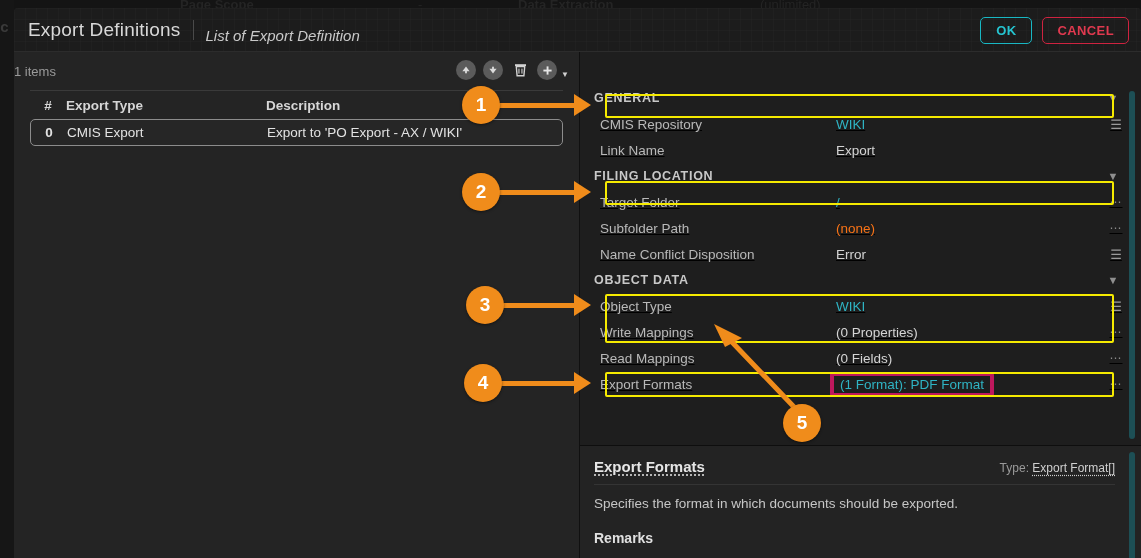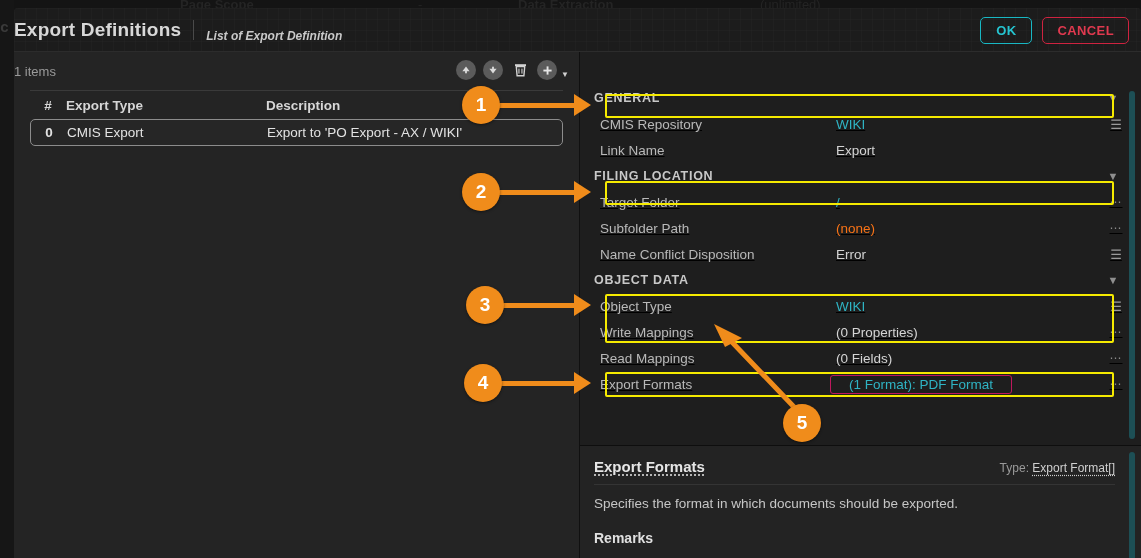--- a/index.html
+++ b/index.html
@@ -60,31 +60,32 @@
   #titlebar::before {
     content: ""; position: absolute; inset: 0;
     background-image:
       linear-gradient(to right, rgba(255,255,255,.016) 1px, transparent 1px),
       linear-gradient(to bottom, rgba(255,255,255,.016) 1px, transparent 1px);
     background-size: 11px 11px;
     pointer-events: none;
   }
   #dlg-title {
     position: relative;
-    font-size: 19px; font-weight: 700; color: #d8d8d8;
+    margin-left: 14px;
+    font-size: 19px; font-weight: 400; color: #d8d8d8;
     letter-spacing: .2px;
   }
   #title-sep {
     position: relative;
     margin: 0 12px;
     width: 1px; height: 20px; background: #4a4a4a;
   }
   #dlg-subtitle {
     position: relative;
-    font-size: 12px; font-style: italic; font-weight: 700; color: #c9c9c9; margin-top: 12px;
+    font-size: 15px; font-style: italic; font-weight: 400; color: #c9c9c9; margin-top: 12px;
   }
   #titlebar-actions {
     position: absolute; right: 12px; top: 9px;
     display: flex; gap: 10px;
   }
   .tb-btn {
     min-width: 52px; height: 27px; padding: 0 14px;
     border-radius: 5px; background: transparent;
     font-size: 13px; font-weight: 700; letter-spacing: .4px;
     display: flex; align-items: center; justify-content: center;
@@ -189,22 +190,22 @@
   .prop-label { flex: 0 0 236px; color: #b9b9b9; }
   .prop-value { flex: 1; color: #d4d4d4; }
   .prop-value.accent { color: #2fb4c4; }
   .prop-value.muted  { color: #f97316; }
   .prop-act {
     width: 26px; text-align: center; color: #9a9a9a;
     font-size: 13px; line-height: 1; cursor: pointer;
   }
   .prop-act.dots { letter-spacing: 1px; font-size: 12px; color: #8a8a8a; }
   .value-box {
-    border: 1px solid #be185d; border-radius: 3px;
-    padding: 1px 18px; margin-left: -6px;
+    border: 4px solid #be185d; border-radius: 3px;
+    padding: 1px 6px; margin-left: -6px;
     display: inline-block;
   }
 
   
   #help-pane {
     border-top: 1px solid #0e0e0e;
     background: #232323;
     padding: 12px 26px 0 14px;
     flex: 1;
     position: relative;

